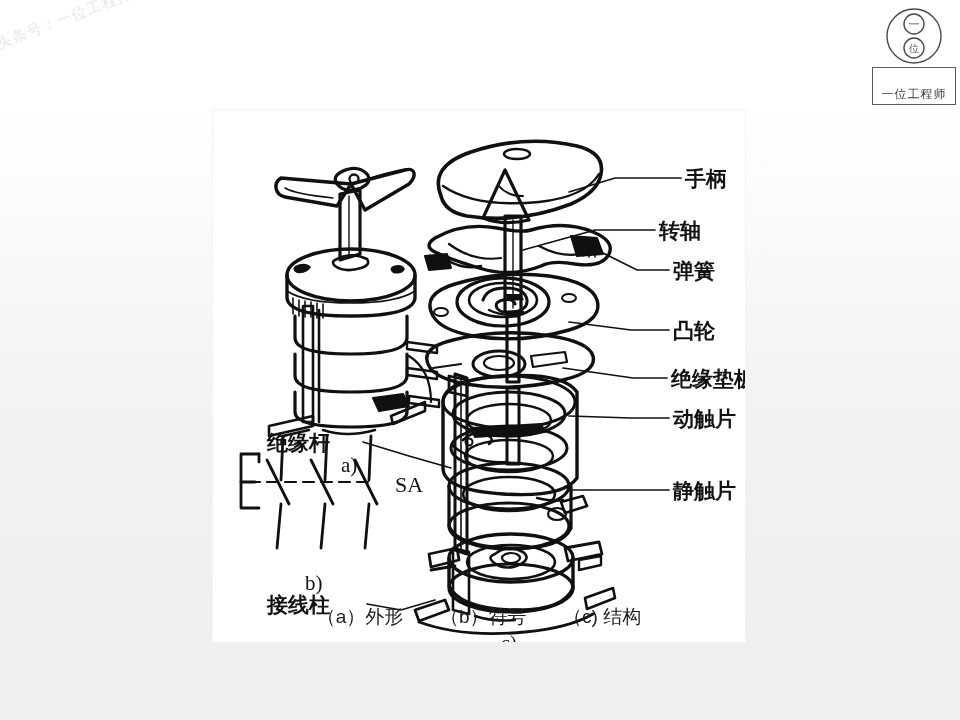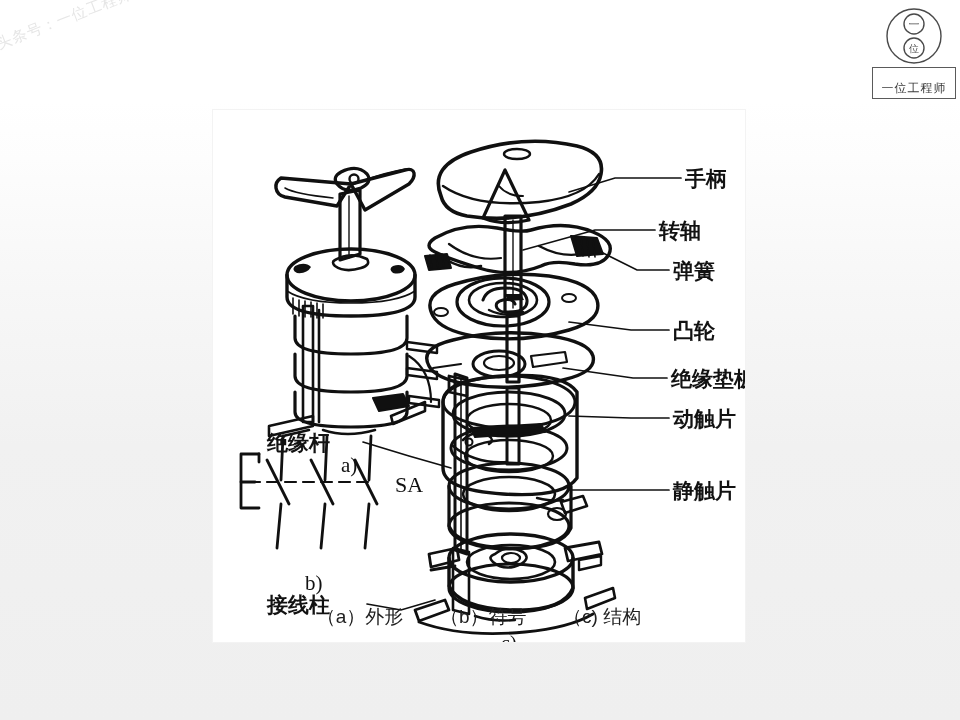--- a/index.html
+++ b/index.html
@@ -46,21 +46,21 @@
     width: 60px;
     height: 60px;
     margin: 0 auto;
     display: block;
   }
   #brand-box {
     margin-top: 1px;
     border: 1px solid #5a5a5a;
     font-size: 12px;
     line-height: 16px;
-    padding: 12px 0 2px;
+    padding: 18px 0 2px;
     color: #3a3a3a;
     letter-spacing: 1px;
     background: rgba(255,255,255,0.6);
   }
   
   #figure-panel {
     position: absolute;
     left: 213px;
     top: 110px;
     width: 532px;

